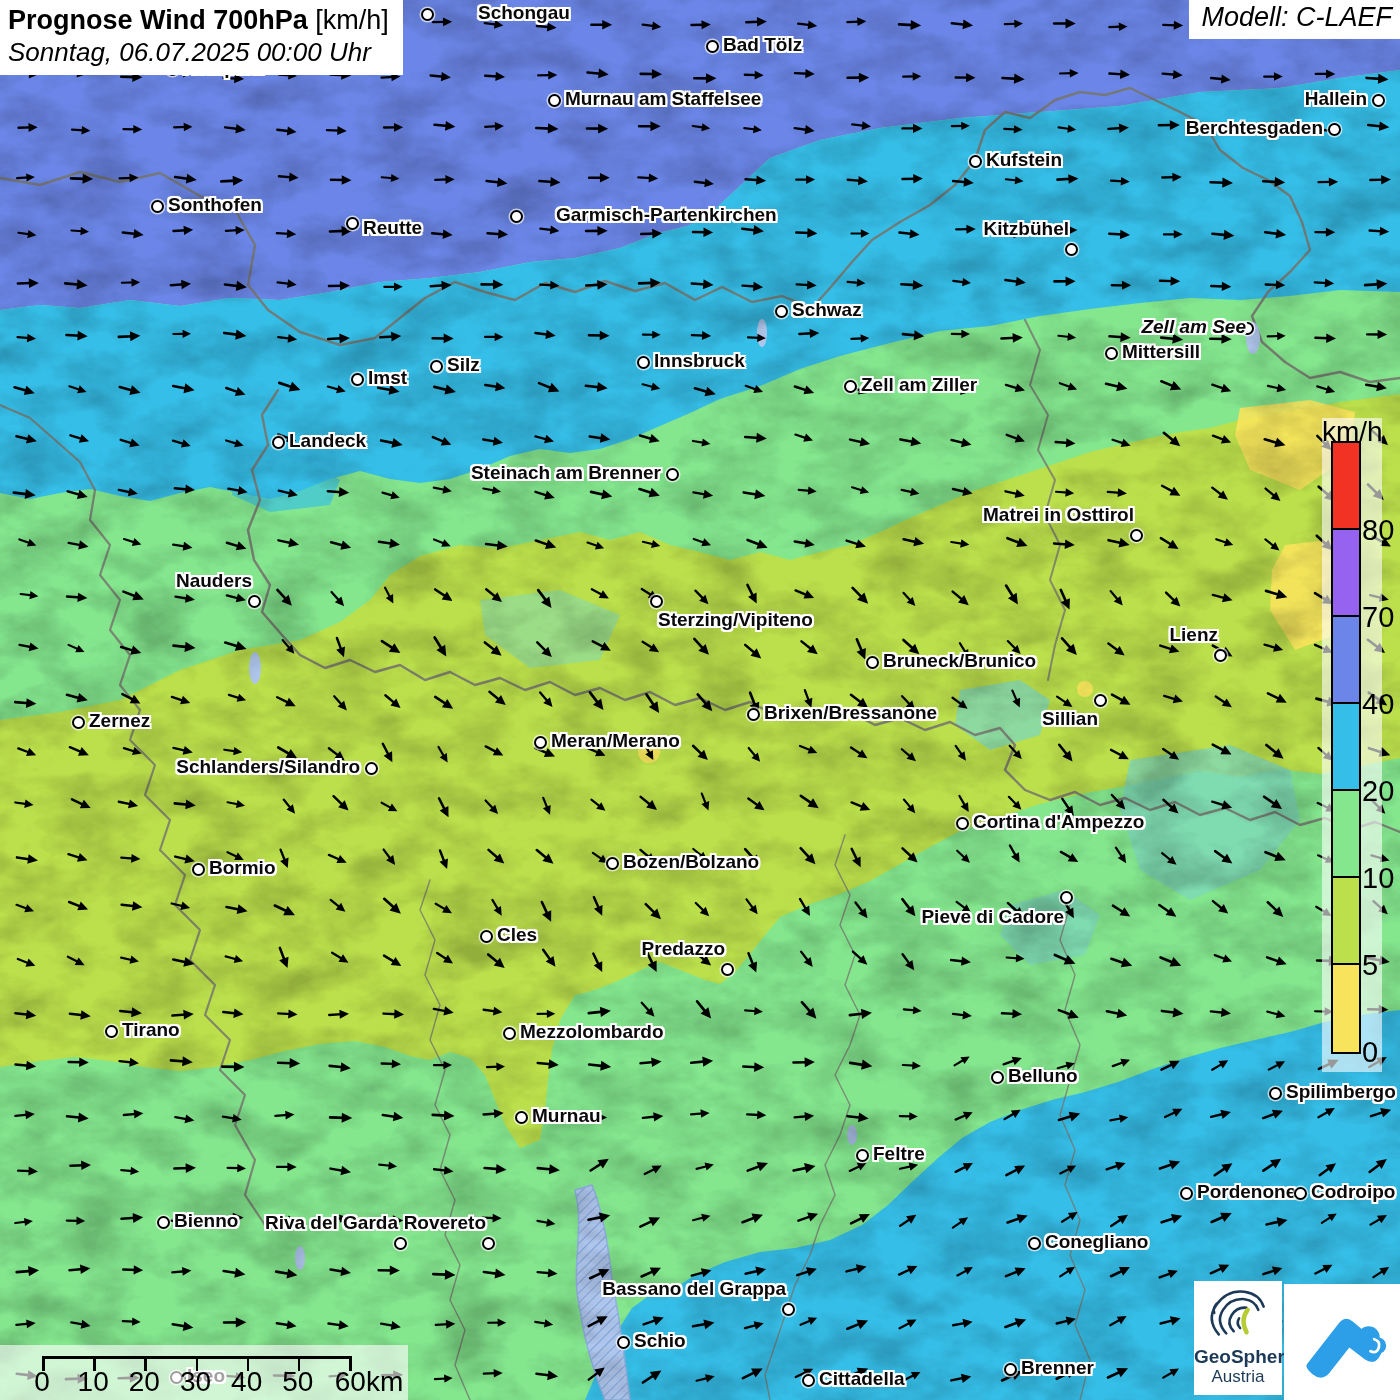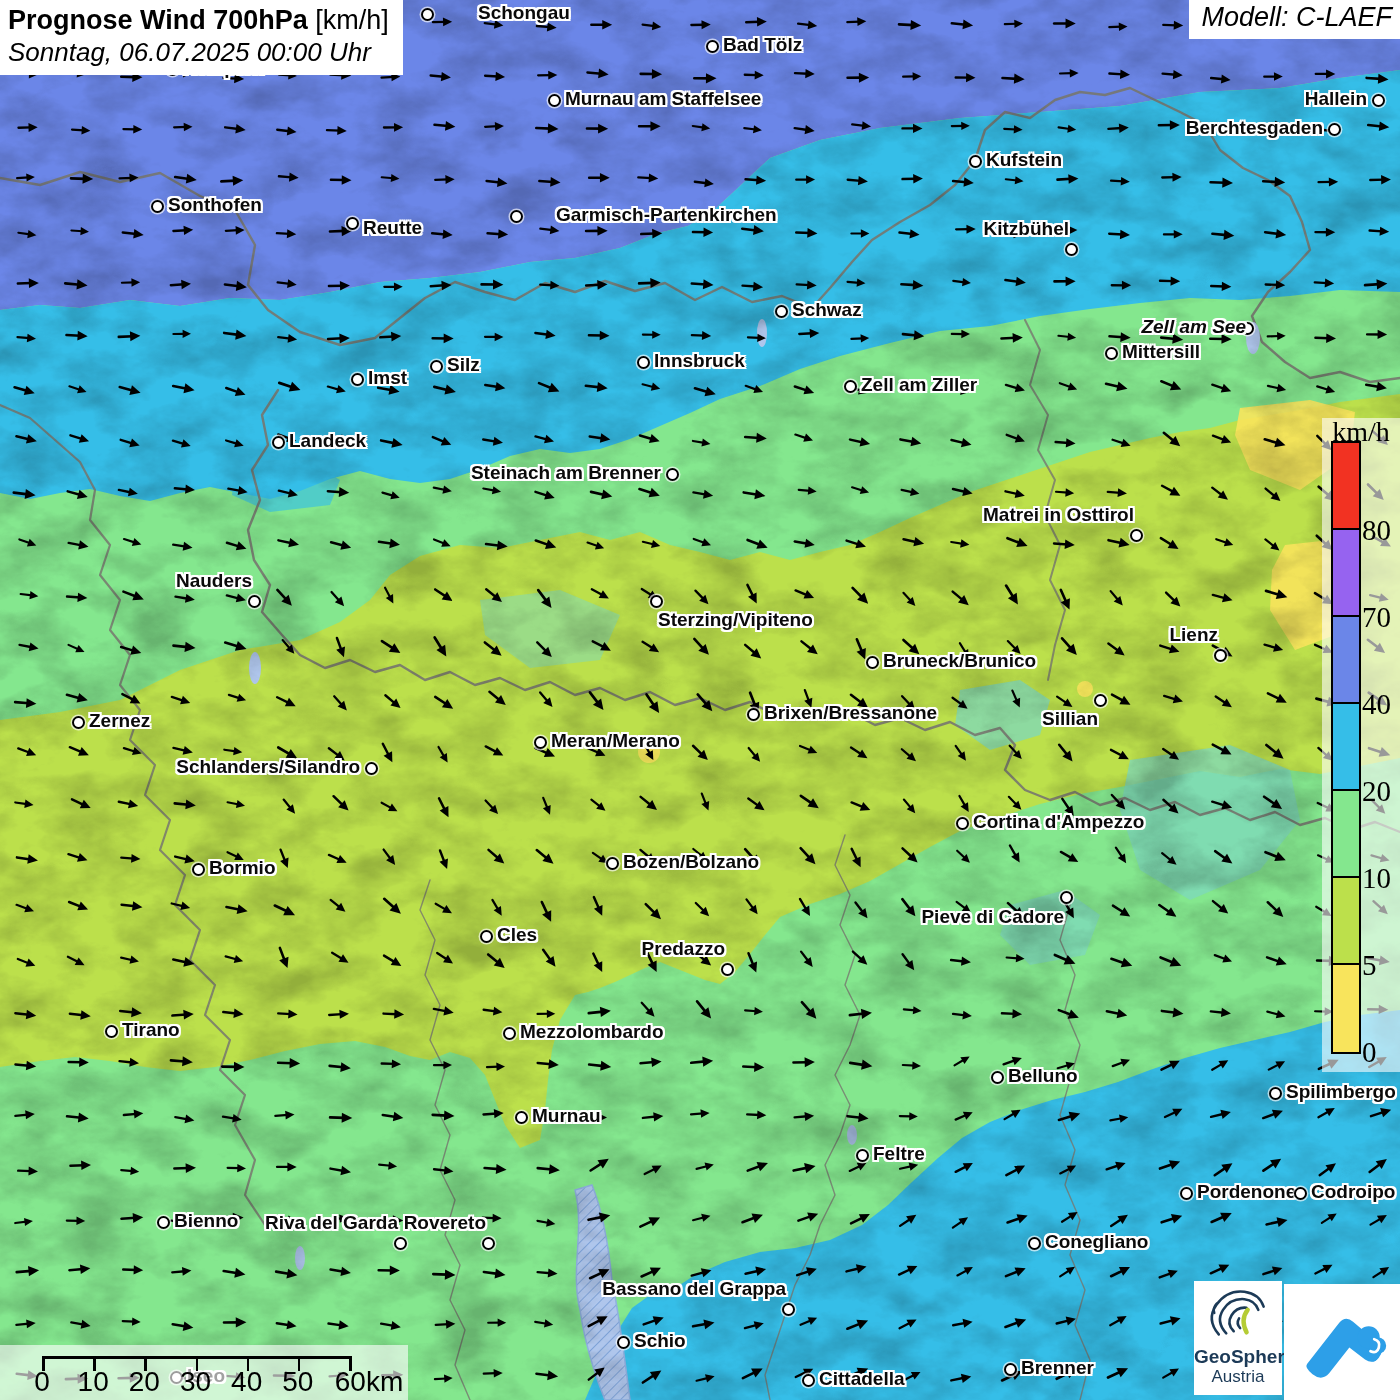--- a/index.html
+++ b/index.html
@@ -15,21 +15,21 @@
             border:2.6px solid #000;box-sizing:border-box;box-shadow:0 0 0 1.5px rgba(255,255,255,.65);}
   .city-label{position:absolute;font-size:19px;font-weight:bold;color:#0a0a0a;white-space:nowrap;
       text-shadow:-2px -2px 0 #fff,2px -2px 0 #fff,-2px 2px 0 #fff,2px 2px 0 #fff,
                   0 -2px 0 #fff,0 2px 0 #fff,-2px 0 0 #fff,2px 0 0 #fff;}
   .overlay{position:absolute;z-index:4;}
   #title-box{left:0;top:0;background:#fff;padding:5px 14px 7px 8px;}
   #title-line1{font-size:27px;font-weight:bold;color:#000;}
   #title-line1 .unit{font-weight:normal;}
   #title-line2{font-size:26px;font-style:italic;color:#000;margin-top:1px;}
   #model-box{right:0;top:0;background:#fff;padding:2px 8px 6px 12px;font-size:27px;font-style:italic;color:#000;}
-  #legend{left:1322px;top:418px;width:78px;height:654px;background:rgba(255,255,255,.60);font-family:Liberation Serif, serif;}
+  #legend{left:1322px;top:418px;width:60px;height:654px;background:rgba(255,255,255,.60);}
   #legend-title{position:absolute;left:0;top:-2px;width:100%;text-align:center;font-size:28px;color:#000;}
   #legend-bar{position:absolute;left:9px;top:23px;width:26px;height:609px;border:2px solid #000;box-sizing:content-box;}
   .legend-seg{width:26px;border-bottom:2px solid #000;box-sizing:border-box;}
   .legend-seg:last-child{border-bottom:none;}
   .legend-tick{position:absolute;left:40px;transform:translateY(-50%);font-size:29px;color:#000;}
   #scalebar{left:0;top:1345px;width:408px;height:55px;background:rgba(255,255,255,.62);}
   #scale-line{position:absolute;left:42px;top:11px;width:308px;height:2.5px;background:#000;}
   .scale-tick{position:absolute;top:11px;width:2.5px;height:15px;background:#000;}
   .scale-num{position:absolute;top:21px;transform:translateX(-50%);font-size:28px;color:#000;}
   #logo-geosphere{left:1194px;top:1281px;width:88px;height:114px;background:#fff;text-align:center;}

